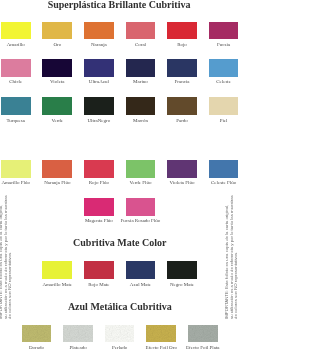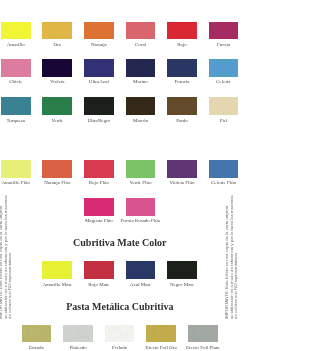--- a/index.html
+++ b/index.html
@@ -24,20 +24,21 @@
   <svg class="defs" aria-hidden="true">
     <filter id="grain" x="0" y="0" width="100%" height="100%">
       <feTurbulence type="fractalNoise" baseFrequency="0.9" numOctaves="3" seed="7" stitchTiles="stitch"></feTurbulence>
       <feColorMatrix type="saturate" values="0"></feColorMatrix>
       <feComponentTransfer>
           <feFuncA type="linear" slope="0.5" intercept="0"></feFuncA>
         </feComponentTransfer>
     </filter>
   </svg>
 
+  <div class="sec-title" style="left:-0.95px;top:-0.20px;width:240px;font-size:10.0px;">Superplástica Brillante Cubritiva</div>
   <div class="chip" style="left: 0.85px; top: 21.7px; width: 29.7px; height: 17.7px; background-color: rgb(242, 245, 51);"></div>
   <div class="chip-label" style="left:-24.30px;top:41.81px;width:80px;font-size:5.0px;">Amarillo</div>
   <div class="chip" style="left: 42.43px; top: 21.7px; width: 29.7px; height: 17.7px; background-color: rgb(224, 183, 71);"></div>
   <div class="chip-label" style="left:17.28px;top:41.81px;width:80px;font-size:5.0px;">Oro</div>
   <div class="chip" style="left: 84.01px; top: 21.7px; width: 29.7px; height: 17.7px; background-color: rgb(222, 114, 50);"></div>
   <div class="chip-label" style="left:58.86px;top:41.81px;width:80px;font-size:5.0px;">Naranja</div>
   <div class="chip" style="left: 125.59px; top: 21.7px; width: 29.7px; height: 17.7px; background-color: rgb(217, 101, 110);"></div>
   <div class="chip-label" style="left:100.44px;top:41.81px;width:80px;font-size:5.0px;">Coral</div>
   <div class="chip" style="left: 167.17px; top: 21.7px; width: 29.7px; height: 17.7px; background-color: rgb(217, 40, 52);"></div>
   <div class="chip-label" style="left:142.02px;top:41.81px;width:80px;font-size:5.0px;">Rojo</div>
@@ -85,21 +86,21 @@
   <div class="chip-label" style="left:100.44px;top:218.41px;width:80px;font-size:5.0px;">Fucsia Rosado Flúo</div>
   <div class="sec-title" style="left:-0.25px;top:237.84px;width:240px;font-size:10.0px;text-align:center;">Cubritiva Mate Color</div>
   <div class="chip" style="left: 42.43px; top: 261.4px; width: 29.7px; height: 17.7px; background-color: rgb(231, 242, 53);"></div>
   <div class="chip-label" style="left:17.28px;top:281.51px;width:80px;font-size:5.0px;">Amarillo Mate</div>
   <div class="chip" style="left: 84.01px; top: 261.4px; width: 29.7px; height: 17.7px; background-color: rgb(194, 47, 67);"></div>
   <div class="chip-label" style="left:58.86px;top:281.51px;width:80px;font-size:5.0px;">Rojo Mate</div>
   <div class="chip" style="left: 125.59px; top: 261.4px; width: 29.7px; height: 17.7px; background-color: rgb(42, 56, 101);"></div>
   <div class="chip-label" style="left:100.44px;top:281.51px;width:80px;font-size:5.0px;">Azul Mate</div>
   <div class="chip" style="left: 167.17px; top: 261.4px; width: 29.7px; height: 17.7px; background-color: rgb(27, 32, 27);"></div>
   <div class="chip-label" style="left:142.02px;top:281.51px;width:80px;font-size:5.0px;">Negro Mate</div>
-  <div class="sec-title" style="left:-0.20px;top:301.94px;width:240px;font-size:10.0px;">Pasta Metálica Cubritiva</div>
+  <div class="sec-title" style="left:-0.20px;top:301.94px;width:240px;font-size:10.0px;">Azul Metálica Cubritiva</div>
   <div class="chip metal" style="left: 21.64px; top: 324.5px; width: 29.7px; height: 17.7px; background-color: rgb(192, 188, 112);">
       <svg class="grain" width="100%" height="100%" preserveAspectRatio="none">
         <rect width="100%" height="100%" filter="url(#grain)"></rect>
       </svg>
     </div>
   <div class="chip-label" style="left:-3.51px;top:344.61px;width:80px;font-size:5.0px;">Dorado</div>
   <div class="chip metal" style="left: 63.22px; top: 324.5px; width: 29.7px; height: 17.7px; background-color: rgb(214, 218, 213);">
       <svg class="grain" width="100%" height="100%" preserveAspectRatio="none">
         <rect width="100%" height="100%" filter="url(#grain)"></rect>
       </svg>

